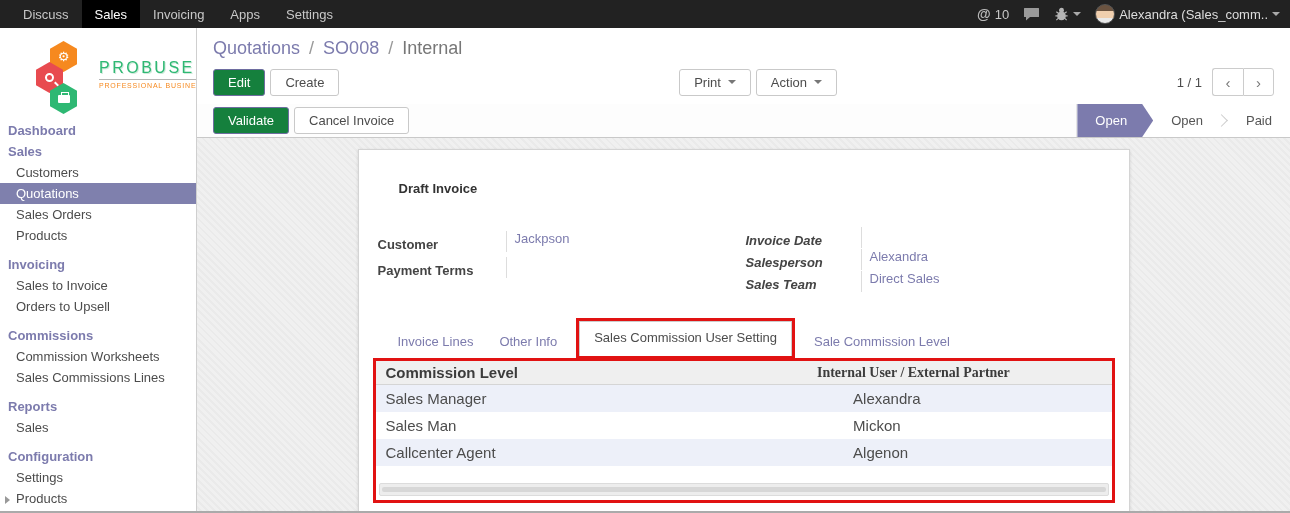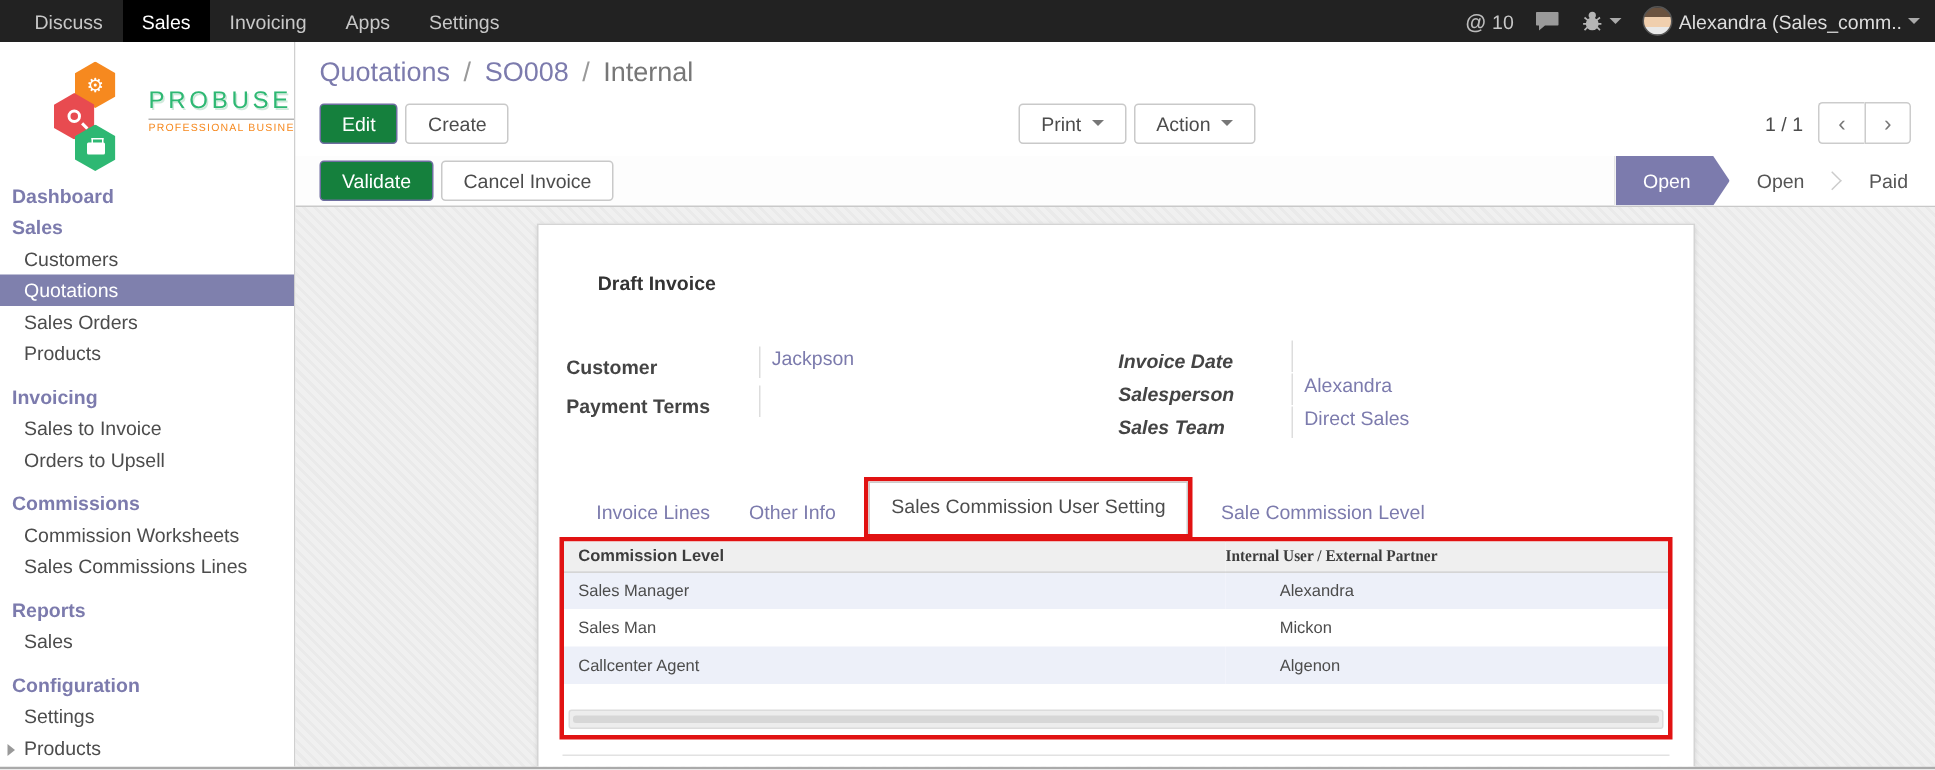--- a/index.html
+++ b/index.html
@@ -95,21 +95,21 @@
   .fg-right .f-label { width:115px;font-style:italic; }
   .f-value { border-left:1px solid #ddd; padding:0 0 0 8px; color:#7c7bad; min-height:21px; flex:1; cursor:pointer; }
 
   .notebook { margin-top:26px; }
   .tabs { display:flex; align-items:flex-end; padding-left:12px; border-bottom:1px solid #ddd; }
   .tab { color:#7c7bad; padding:9px 13px; cursor:pointer; white-space:nowrap; }
   .red-tab-box { border:3px solid #e11212; margin:0 6px -1px 6px; position:relative; z-index:2; }
   .tab.active { color:#4c4c4c; background:#fff; border:1px solid #ccc; border-bottom:none; padding:8px 14px 11px 14px; cursor:default; }
 
   .red-table-box { border:3px solid #e11212; margin-top:-1px; background:#fff; position:relative; z-index:1; }
-  table.list { width:100%; border-collapse:collapse; font-size:11px; }
+  table.list { width:100%; border-collapse:collapse; font-size:15px; }
   table.list th { background:#efefef; font-weight:bold; color:#3c3c3c; text-align:left; border-bottom:1px solid #d5d5d5; padding:3px 0 3px 0; height:20px; }
   table.list th.c1 { padding-left:10px; }
   table.list th.c2 { font-family:"Liberation Serif","DejaVu Serif",serif; font-weight:normal; white-space:nowrap; }
   table.list th.c2 span { display:inline-block; transform:scaleX(0.93); transform-origin:left; font-weight:bold; }
   table.list td { padding:5px 12px; height:25px; color:#4c4c4c; }
   table.list td.c1 { padding-left:10px; }
   table.list td.c2 { padding-left:36px; }
   tr.row-alt { background:#edf0f9; }
   tr.row-plain { background:#fff; }
   .empty-strip { height:17px; background:#fff; }

